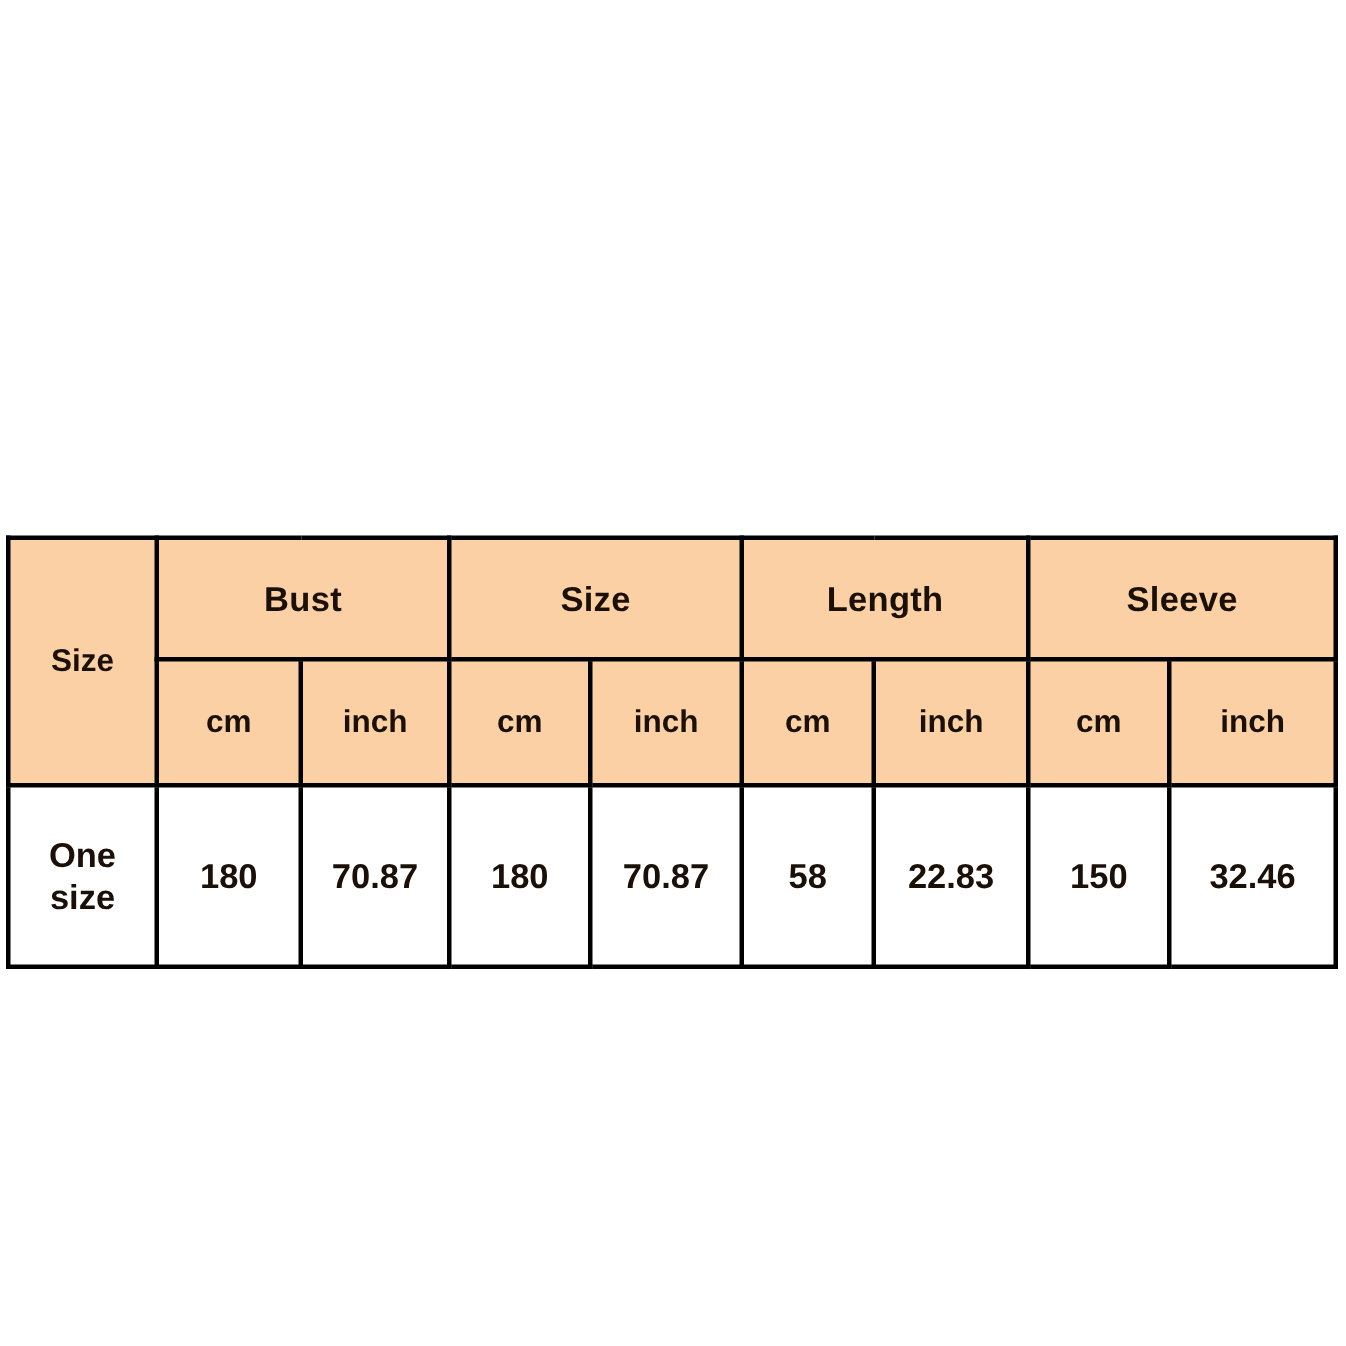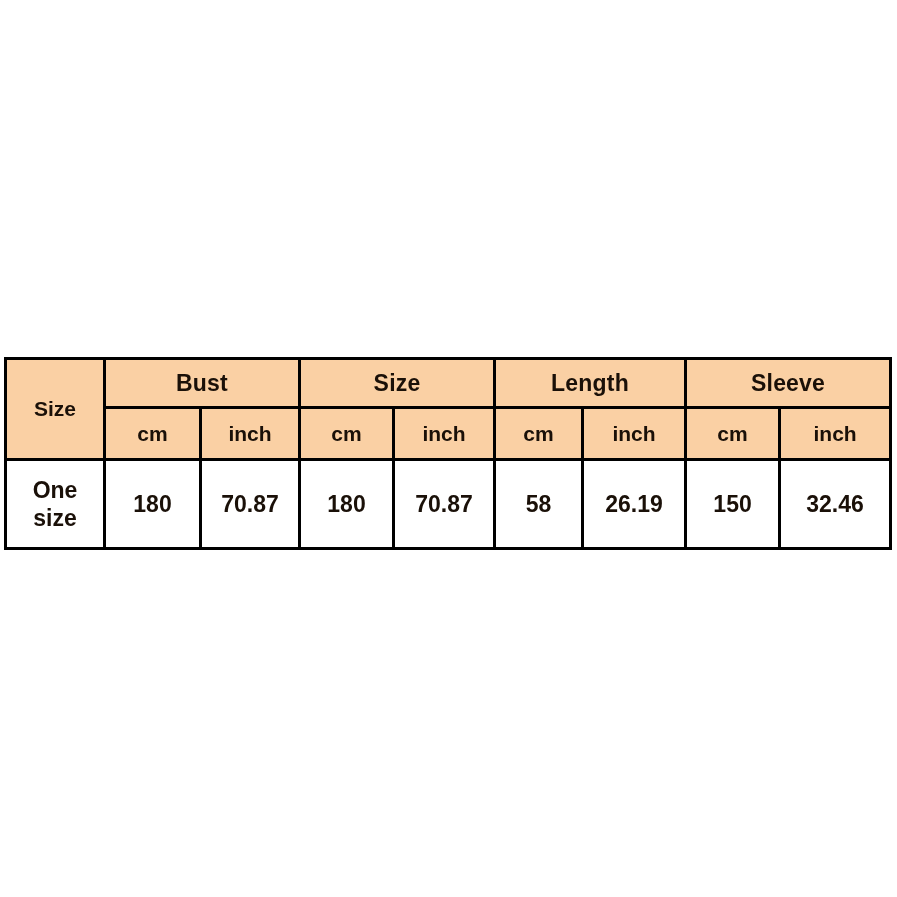--- a/index.html
+++ b/index.html
@@ -33,21 +33,21 @@
     border-collapse: collapse;
     table-layout: fixed;
     background: #ffffff;
   }
 
   #size-chart th,
   #size-chart td {
     border: 3px solid #000000;
     text-align: center;
     vertical-align: middle;
-    padding: 0;
+    padding: 16px;
     color: #1a1008;
     font-weight: bold;
     line-height: 1.22;
   }
 
   
   #size-chart thead th {
     background: #fad0a4;
   }
 
@@ -136,20 +136,20 @@
       <tr>
         <td class="size-cell">
           <span class="line">One</span>
           <span class="line">size</span>
         </td>
         <td>180</td>
         <td>70.87</td>
         <td>180</td>
         <td>70.87</td>
         <td>58</td>
-        <td>26.19</td>
+        <td>22.83</td>
         <td>150</td>
         <td>32.46</td>
       </tr>
     </tbody>
   </table>
 
 </div>
 
 </body></html>

